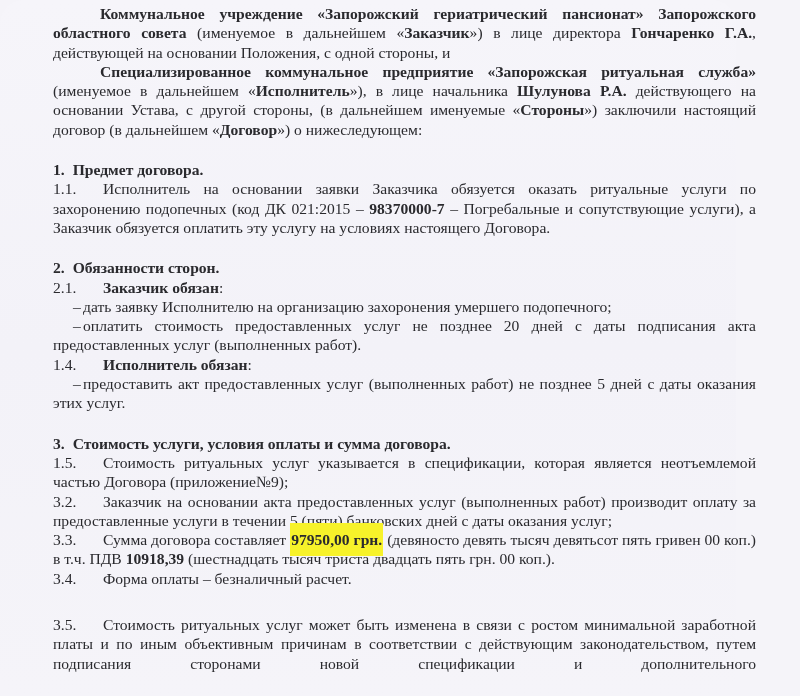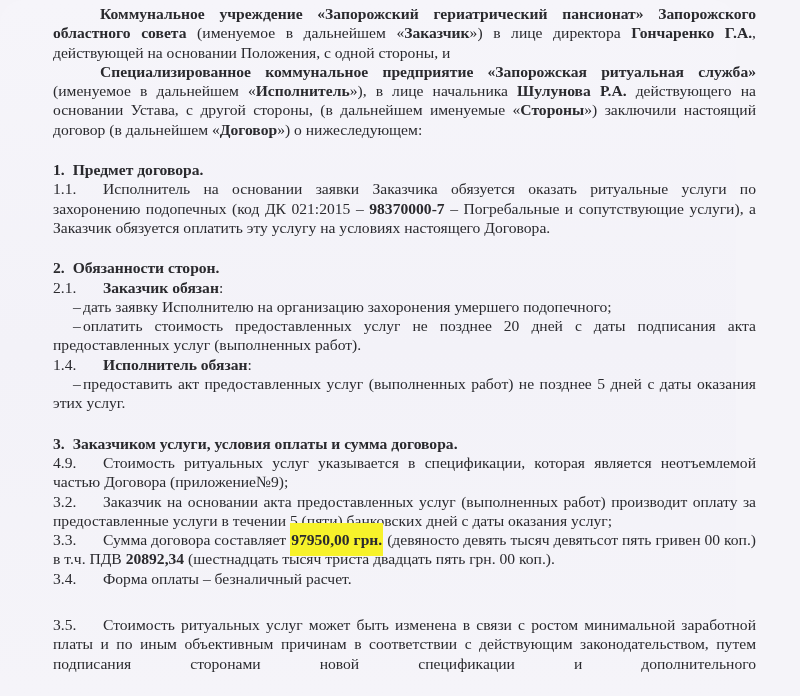--- a/index.html
+++ b/index.html
@@ -94,26 +94,26 @@
 
     <p class="clause sub-clause"><span class="cnum">2.1.</span><b>Заказчик обязан</b><span>:</span></p>
     <p class="dash-item"><span class="dash">–</span><span>дать заявку Исполнителю на организацию захоронения  умершего подопечного;</span></p>
     <p class="dash-item"><span class="dash">–</span><span>оплатить стоимость предоставленных услуг не позднее 20 дней с даты подписания акта предоставленных услуг (выполненных работ).</span></p>
 
     <p class="clause sub-clause"><span class="cnum">1.4.</span><b>Исполнитель обязан</b><span>:</span></p>
     <p class="dash-item"><span class="dash">–</span><span>предоставить акт предоставленных услуг (выполненных работ) не позднее 5 дней с даты оказания этих услуг.</span></p>
 
     <div class="gap-lg"></div>
 
-    <div class="heading"><span class="num">3.</span><span>Заказчиком услуги, условия оплаты и сумма договора.</span></div>
+    <div class="heading"><span class="num">3.</span><span>Стоимость услуги, условия оплаты и сумма договора.</span></div>
 
-    <p class="clause"><span class="cnum">4.9.</span><span>Стоимость ритуальных услуг указывается в спецификации, которая является неотъемлемой частью Договора (приложение№9);</span></p>
+    <p class="clause"><span class="cnum">1.5.</span><span>Стоимость ритуальных услуг указывается в спецификации, которая является неотъемлемой частью Договора (приложение№9);</span></p>
 
     <p class="clause"><span class="cnum">3.2.</span><span>Заказчик на основании акта предоставленных услуг (выполненных работ) производит оплату за предоставленные услуги в течении 5 (пяти) банковских дней с даты оказания услуг;</span></p>
 
-    <p class="clause"><span class="cnum">3.3.</span><span>Сумма договора составляет </span><span class="highlight">97950,00 грн.</span><span> (девяносто девять тысяч девятьсот пять гривен 00 коп.)  в т.ч. ПДВ </span><b>20892,34</b><span> (шестнадцать тысяч триста двадцать пять грн. 00 коп.).</span></p>
+    <p class="clause"><span class="cnum">3.3.</span><span>Сумма договора составляет </span><span class="highlight">97950,00 грн.</span><span> (девяносто девять тысяч девятьсот пять гривен 00 коп.)  в т.ч. ПДВ </span><b>10918,39</b><span> (шестнадцать тысяч триста двадцать пять грн. 00 коп.).</span></p>
 
     <p class="clause"><span class="cnum">3.4.</span><span>Форма оплаты – безналичный расчет.</span></p>
 
     <p class="clause justify-last"><span class="cnum">3.5.</span><span>Стоимость ритуальных услуг может быть изменена в связи с ростом минимальной заработной платы и по иным объективным причинам в соответствии с действующим законодательством, путем подписания сторонами новой спецификации и дополнительного</span></p>
 
   </div>
 </div>
 
 </body></html>

